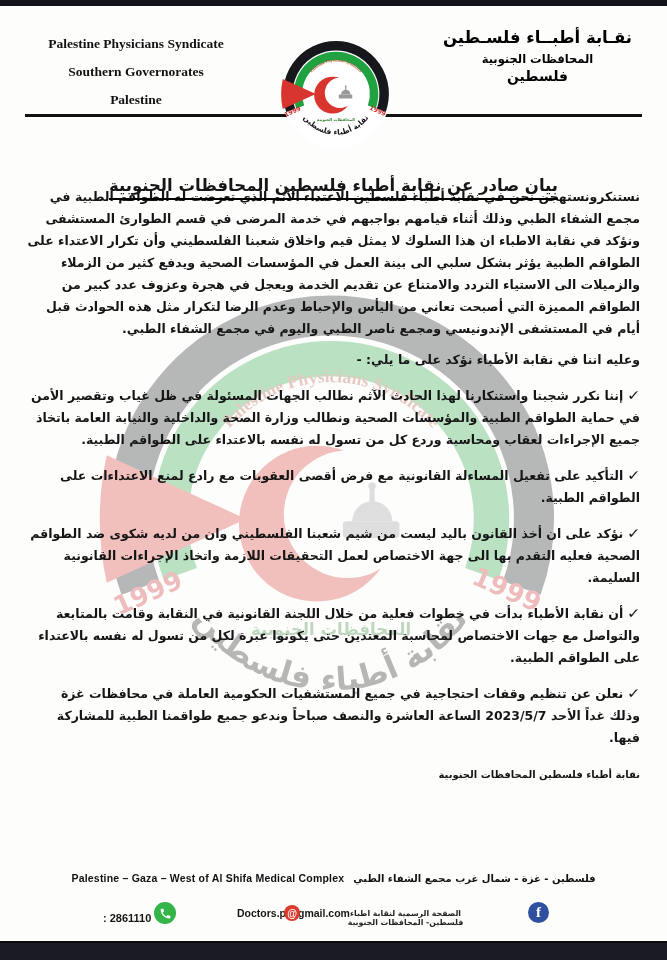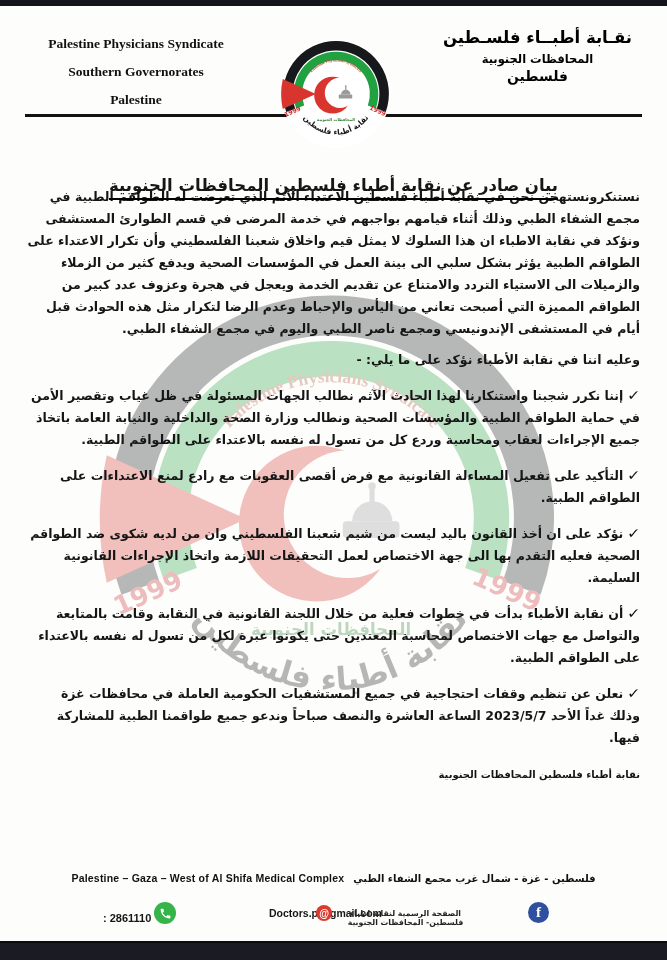--- a/index.html
+++ b/index.html
@@ -57,21 +57,21 @@
     font-weight:bold;font-size:10.5px;color:#111;
   }
   .addr-row .en{font-family:"Liberation Sans",sans-serif;letter-spacing:.2px;}
   .addr-row .ar{direction:rtl;font-size:10px;}
   .contact-row{position:absolute;top:898px;left:0;width:100%;height:36px;z-index:2;font-weight:bold;}
   .phone-item{position:absolute;left:103px;top:4px;display:flex;align-items:flex-end;gap:3px;
     font-size:11px;font-family:"Liberation Sans",sans-serif;}
   .phone-badge{width:22px;height:22px;border-radius:50%;background:#35b44a;display:flex;align-items:center;justify-content:center;}
   .phone-badge svg{width:13px;height:13px;}
   .email-item{position:absolute;left:237px;top:7px;display:flex;align-items:center;
-    font-size:10.5px;font-family:"Liberation Sans",sans-serif;margin-left:32px;}
+    font-size:10.5px;font-family:"Liberation Sans",sans-serif;}
   .at-badge{width:16px;height:16px;border-radius:50%;background:#da3b2e;color:#fff;
     display:flex;align-items:center;justify-content:center;font-size:10px;margin:0 -2px;z-index:1;}
   .page-label{position:absolute;left:333px;top:11px;width:145px;text-align:center;direction:rtl;
     font-size:7.8px;color:#222;}
   .fb-badge{position:absolute;left:528px;top:4px;width:21px;height:21px;border-radius:50%;background:#2f509e;
     color:#fff;display:flex;align-items:center;justify-content:center;
     font-family:"Liberation Serif",serif;font-size:15px;font-weight:bold;}
 </style>
 </head>
 <body>

